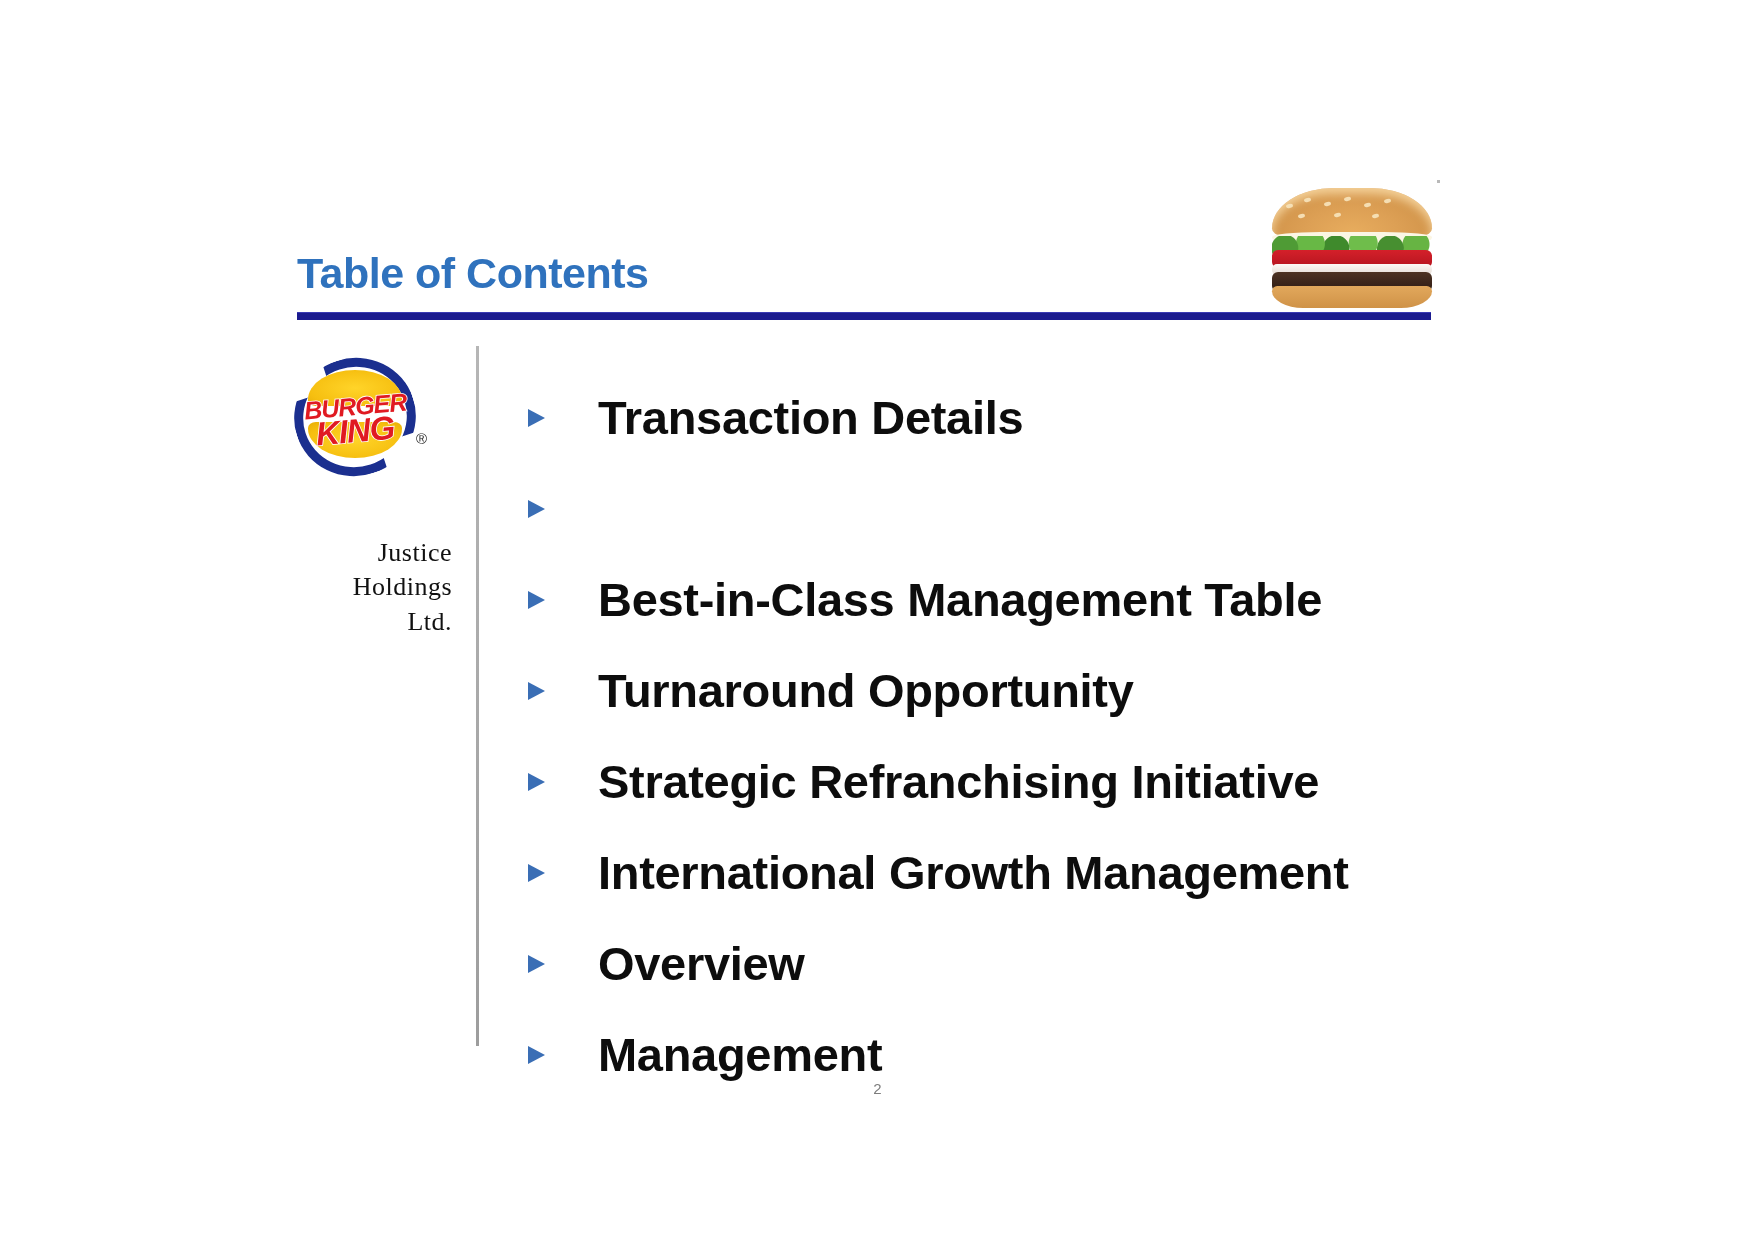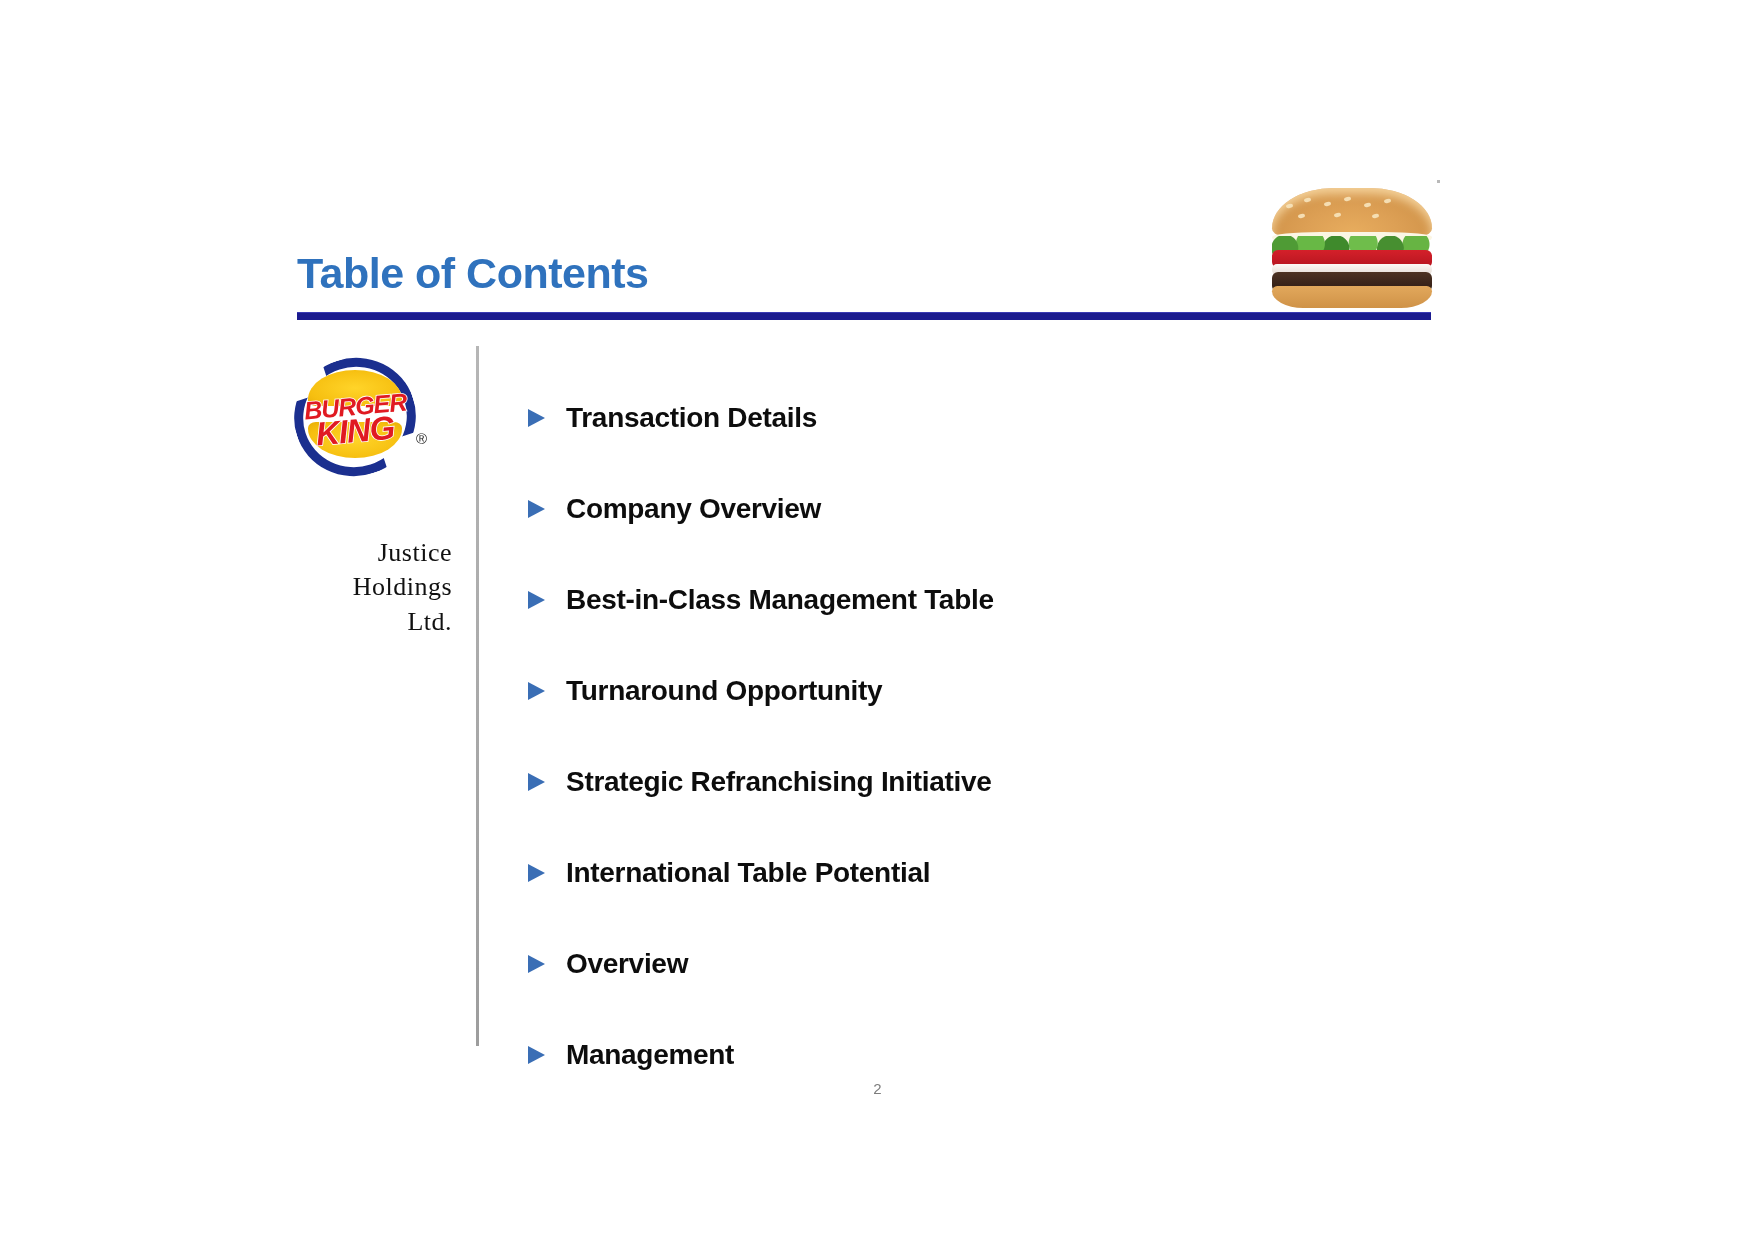--- a/index.html
+++ b/index.html
@@ -191,25 +191,26 @@
     align-items: center;
     height: 91px;
   }
   .toc-marker {
     width: 42px;
     flex: 0 0 42px;
   }
   .toc-marker svg { display: block; }
   .toc-label {
     font-family: "Liberation Sans", sans-serif;
-    font-size: 28px;
+    font-size: 47px;
     font-weight: bold;
     color: #0d0d0d;
     letter-spacing: -0.3px;
     white-space: nowrap;
+    margin-left: 32px;
   }
 
   .page-number {
     position: absolute;
     left: 0;
     top: 1080px;
     width: 1755px;
     text-align: center;
     font-family: "Liberation Sans", sans-serif;
     font-size: 15px;
@@ -272,21 +273,20 @@
       </span>
       <span class="toc-label">Transaction Details</span>
     </div>
 
     <div class="toc-item">
       <span class="toc-marker">
         <svg width="24" height="24" viewBox="0 0 24 24">
             <polygon points="4,3 21,12 4,21" fill="#3a6eb5"></polygon>
           </svg>
       </span>
-      <span class="toc-label">Company Overview</span>
     </div>
 
     <div class="toc-item">
       <span class="toc-marker">
         <svg width="24" height="24" viewBox="0 0 24 24">
             <polygon points="4,3 21,12 4,21" fill="#3a6eb5"></polygon>
           </svg>
       </span>
       <span class="toc-label">Best-in-Class Management Table</span>
     </div>
@@ -308,21 +308,21 @@
       </span>
       <span class="toc-label">Strategic Refranchising Initiative</span>
     </div>
 
     <div class="toc-item">
       <span class="toc-marker">
         <svg width="24" height="24" viewBox="0 0 24 24">
             <polygon points="4,3 21,12 4,21" fill="#3a6eb5"></polygon>
           </svg>
       </span>
-      <span class="toc-label">International Table Potential</span>
+      <span class="toc-label">International Growth Management</span>
     </div>
 
     <div class="toc-item">
       <span class="toc-marker">
         <svg width="24" height="24" viewBox="0 0 24 24">
             <polygon points="4,3 21,12 4,21" fill="#3a6eb5"></polygon>
           </svg>
       </span>
       <span class="toc-label">Overview</span>
     </div>

